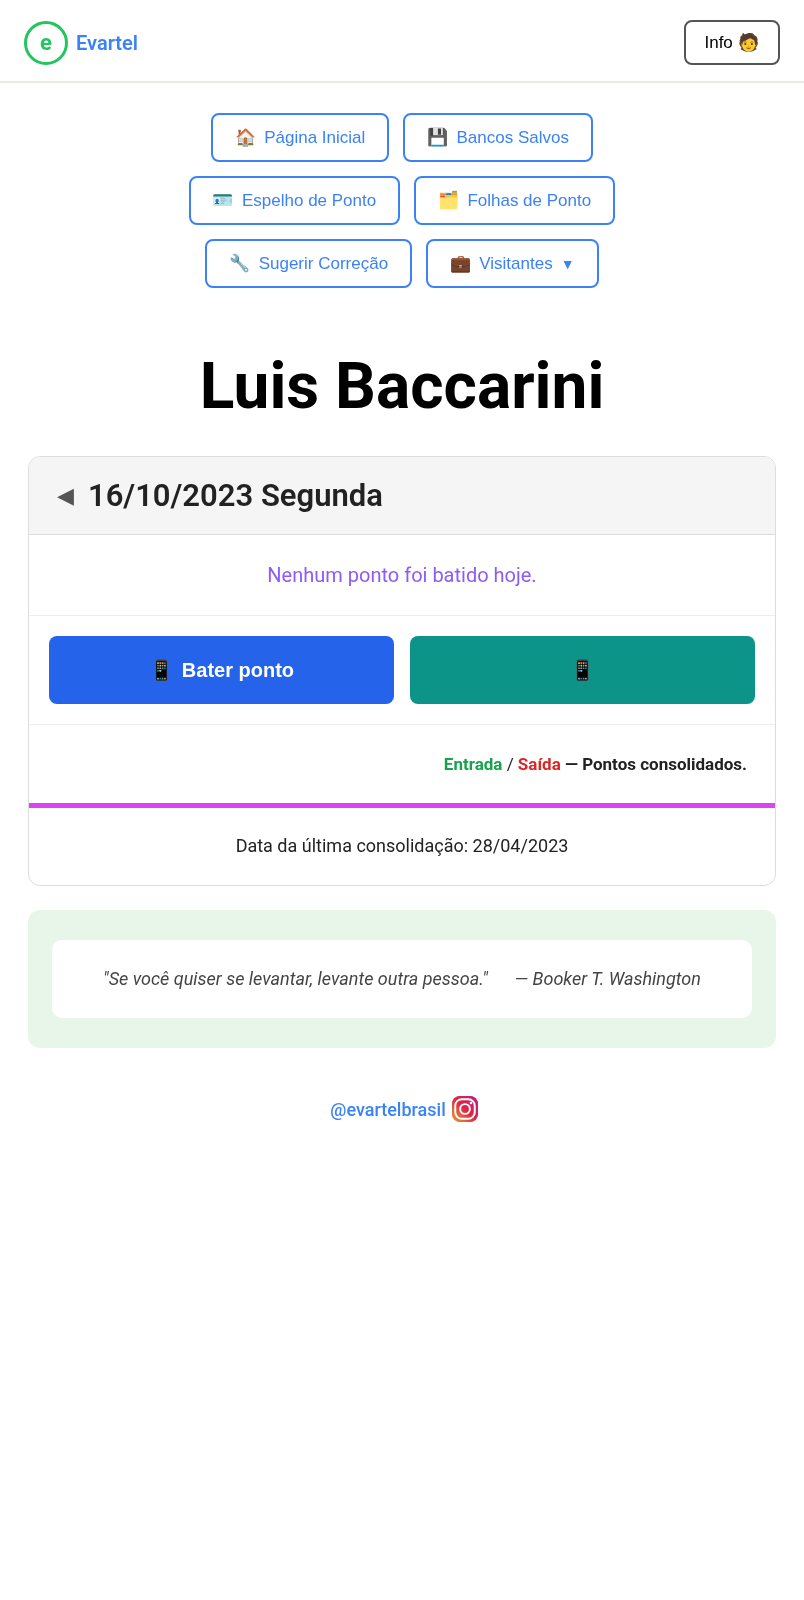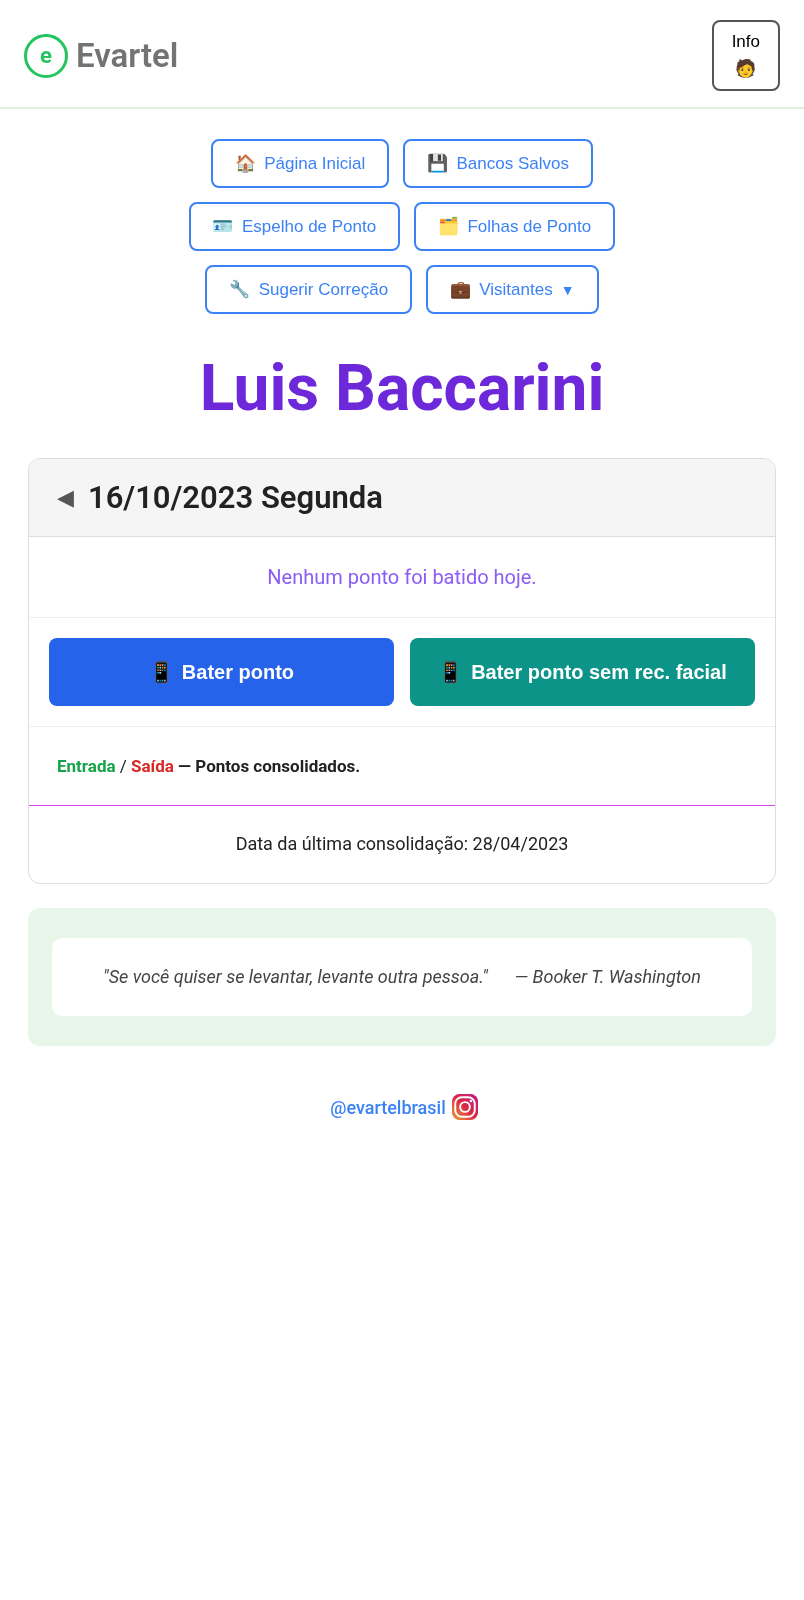--- a/index.html
+++ b/index.html
@@ -32,39 +32,38 @@
       border-radius: 50%;
       border: 3px solid #22c55e;
       display: flex;
       align-items: center;
       justify-content: center;
       font-size: 22px;
       font-weight: bold;
       color: #22c55e;
     }
     .logo-name {
-      font-size: 33px;
+      font-size: 20px;
       font-weight: 600;
-      color: #737373;
+      color: #3b82f6;
     }
     .header-buttons {
       display: flex;
       gap: 10px;
     }
     .header-btn {
       border: 2px solid #555;
       background: #fff;
       border-radius: 8px;
       padding: 10px 18px;
       font-size: 17px;
       cursor: pointer;
       display: flex;
       align-items: center;
       gap: 6px;
-      flex-direction: column;
     }
 
     
     .nav-section {
       padding: 30px 40px 10px 40px;
       display: flex;
       flex-direction: column;
       align-items: center;
       gap: 14px;
     }
@@ -93,22 +92,23 @@
     }
 
     
     .user-name-section {
       text-align: center;
       padding: 30px 20px 10px 20px;
     }
     .user-name {
       font-size: 64px;
       font-weight: 700;
-      color: #6d28d9;
+      color: #000000;
       line-height: 1.1;
+      margin-top: 24px;
     }
 
     
     .main-card {
       margin: 24px 28px;
       border: 1px solid #ddd;
       border-radius: 12px;
       overflow: hidden;
       background: #fff;
     }
@@ -178,22 +178,22 @@
       display: flex;
       align-items: center;
       justify-content: center;
       gap: 8px;
       text-align: center;
     }
 
     
     .legend {
       padding: 22px 28px;
-      text-align: left;
-      border-bottom: 1px solid #d946ef;
+      text-align: right;
+      border-bottom: 5px solid #d946ef;
       line-height: 2;
     }
     .legend-line {
       font-size: 17px;
       color: #222;
     }
     .legend-entrada { color: #16a34a; font-weight: 700; }
     .legend-saida { color: #dc2626; font-weight: 700; }
     .legend-bold { font-weight: 700; }
     .clock-icon { font-size: 18px; }
@@ -326,21 +326,20 @@
     <span>Nenhum ponto foi batido hoje.</span>
   </div>
 
   <div class="action-buttons">
     <button class="btn-bater">
       <span>📱</span>
       <span>Bater ponto</span>
     </button>
     <button class="btn-bater-sem">
       <span>📱</span>
-      <span>Bater ponto sem rec. facial</span>
     </button>
   </div>
 
   <div class="legend">
     <div class="legend-line">
       <span class="legend-entrada">Entrada</span>
       <span> / </span>
       <span class="legend-saida">Saída</span>
       <span class="legend-bold">— Pontos consolidados.</span>
     </div>

